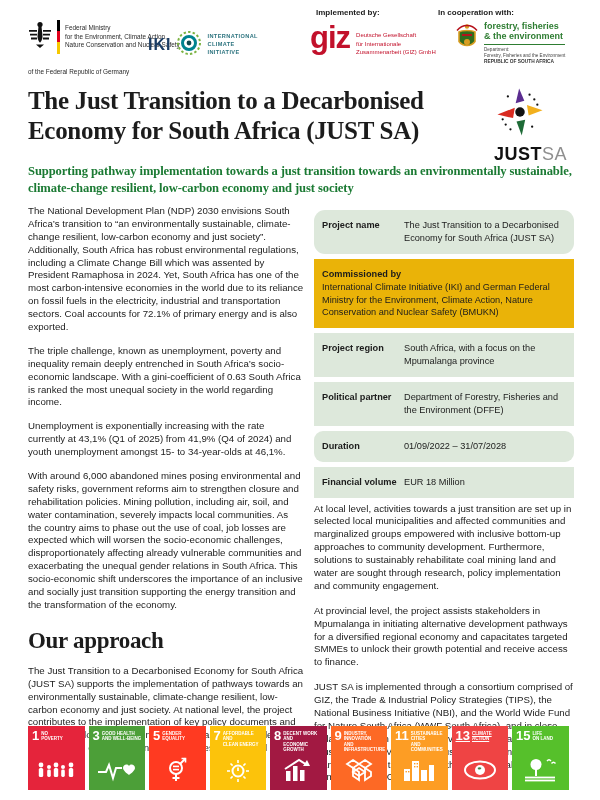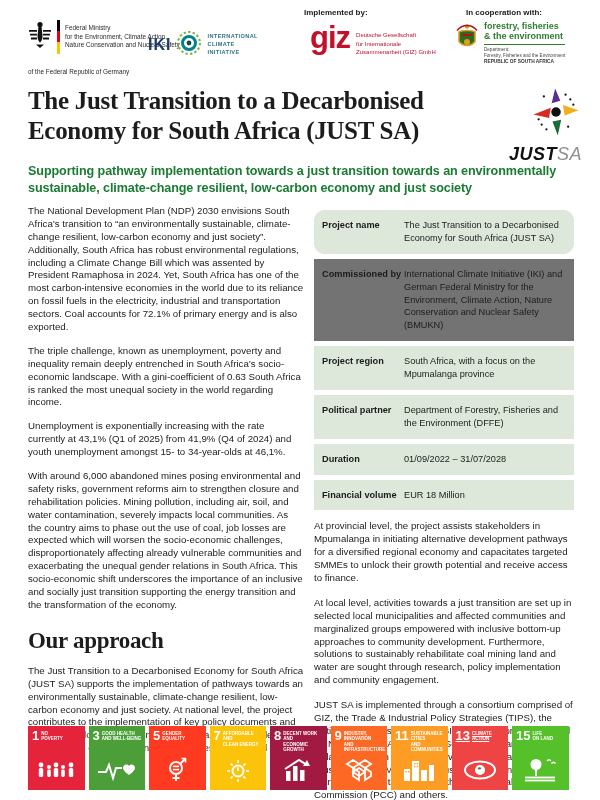--- a/index.html
+++ b/index.html
@@ -6,39 +6,39 @@
   .page{position:relative;width:600px;height:800px;background:#fff;overflow:hidden;
         font-family:"Liberation Sans",sans-serif;color:#1c1c1c;}
   
   .ministry{position:absolute;left:28px;top:20px;display:flex;gap:5px;align-items:flex-start;}
   .flag-stripe{width:3px;height:34px;background:linear-gradient(#000 0 33%,#e1001a 33% 66%,#f6c800 66% 100%);}
   .ministry-text{font-size:6.4px;line-height:1.35;color:#2b2b2b;padding-top:4px;}
   .ministry-sub{position:absolute;left:28px;top:68px;font-size:6.4px;color:#2b2b2b;}
   .iki{position:absolute;left:148px;top:30px;display:flex;align-items:center;gap:5px;}
   .iki-abbr{font-size:16px;font-weight:bold;letter-spacing:1px;}
   .iki-lines{font-size:5.6px;line-height:1.4;font-weight:bold;letter-spacing:.4px;}
-  .impl-label{position:absolute;left:304px;top:8px;font-size:8px;font-weight:bold;}
+  .impl-label{position:absolute;left:316px;top:8px;font-size:8px;font-weight:bold;}
   .giz{position:absolute;left:310px;top:24px;display:flex;gap:6px;}
   .giz-word{font-size:31px;font-weight:bold;line-height:.9;letter-spacing:-1px;}
   .giz-lines{font-size:6px;line-height:1.45;padding-top:7px;}
-  .coop-label{position:absolute;left:466px;top:8px;font-size:8px;font-weight:bold;}
+  .coop-label{position:absolute;left:438px;top:8px;font-size:8px;font-weight:bold;}
   .dffe{position:absolute;left:455px;top:22px;display:flex;gap:5px;}
   .dffe-title{font-size:9px;font-weight:bold;line-height:1.1;}
   .dffe-rule{border-top:1.5px solid #2e7d32;margin:2px 0 2px;}
   .dffe-small{font-size:4.6px;color:#444;line-height:1.35;}
   .dffe-country{font-size:4.8px;font-weight:bold;color:#333;}
   
   .title{position:absolute;left:28px;top:86px;width:470px;font-family:"Liberation Serif",serif;
          font-weight:bold;font-size:25px;line-height:1.18;letter-spacing:-.3px;white-space:pre-line;margin:0;}
-  .justsa{position:absolute;left:494px;top:86px;width:88px;text-align:right;font-style:italic;}
+  .justsa{position:absolute;left:494px;top:86px;width:88px;text-align:left;}
   .justsa-text{font-size:18px;letter-spacing:.5px;margin-top:2px;}
   .justsa-text .just{font-weight:bold;color:#111;}
   .justsa-text .sa{font-weight:normal;}
   .subtitle{position:absolute;left:28px;top:163px;width:546px;font-size:12.6px;font-weight:bold;
-            line-height:1.32;letter-spacing:-.1px;margin:0;}
+            line-height:1.32;letter-spacing:-.1px;margin:0;font-family:Liberation Serif, serif;}
   
   .col-left{position:absolute;left:28px;top:205px;width:276px;}
   .col-left h2{font-family:"Liberation Serif",serif;font-size:23px;margin:0 0 10px;letter-spacing:-.3px;}
   .col-left h2.approach{margin-top:16px;margin-bottom:11px;}
   .body-p{font-size:9.7px;line-height:1.33;margin:0 0 11px;}
   .col-right{position:absolute;left:314px;top:210px;width:260px;}
   .trow{display:flex;padding:9px 8px;margin-bottom:5px;}
   .tlabel{width:82px;flex-shrink:0;font-size:9.2px;font-weight:bold;line-height:1.4;}
   .tvalue{flex:1;font-size:9.2px;line-height:1.4;}
   .col-right .body-p{margin:0 0 12px;}
@@ -163,42 +163,42 @@
     <p class="body-p">With around 6,000 abandoned mines posing environmental and safety risks, government reforms aim to strengthen closure and rehabilitation policies. Mining pollution, including air, soil, and water contamination, severely impacts local communities. As the country aims to phase out the use of coal, job losses are expected which will worsen the socio-economic challenges, disproportionately affecting already vulnerable communities and exacerbating the unequal gender relations in South Africa. This socio-economic shift underscores the importance of an inclusive and socially just transition supporting the energy transition and the transformation of the economy.</p>
     <h2 class="approach">Our approach</h2>
     <p class="body-p">The Just Transition to a Decarbonised Economy for South Africa (JUST SA) supports the implementation of pathways towards an environmentally sustainable, climate-change resilient, low-carbon economy and just society.  At national level, the project contributes to the implementation of key policy documents and facilitates dialogue for and information sharing to multiple stakeholders, ensuring an inclusive and results-oriented process.</p>
   </div>
 
   <div class="col-right">
     <div class="trow" style="background: rgb(221, 232, 219); border-radius: 11px;">
       <div class="tlabel">Project name</div>
       <div class="tvalue">The Just Transition to a Decarbonised Economy for South Africa (JUST SA)</div>
     </div>
-    <div class="trow" style="background: #737373;">
+    <div class="trow" style="background: #eab308; flex-direction: column;">
       <div class="tlabel">Commissioned by</div>
       <div class="tvalue">International Climate Initiative (IKI) and German Federal Ministry for the Environment, Climate Action, Nature Conservation and Nuclear Safety (BMUKN)</div>
     </div>
     <div class="trow" style="background: rgb(221, 232, 219);">
       <div class="tlabel">Project region</div>
       <div class="tvalue">South Africa, with a focus on the Mpumalanga province</div>
     </div>
     <div class="trow" style="background: rgb(221, 232, 219);">
       <div class="tlabel">Political partner</div>
       <div class="tvalue">Department of Forestry, Fisheries and the Environment (DFFE)</div>
     </div>
-    <div class="trow" style="background: rgb(221, 232, 219);">
+    <div class="trow" style="background: rgb(221, 232, 219); border-radius: 9px;">
       <div class="tlabel">Duration</div>
       <div class="tvalue">01/09/2022 – 31/07/2028</div>
     </div>
     <div class="trow" style="background: rgb(221, 232, 219);">
       <div class="tlabel">Financial volume</div>
       <div class="tvalue">EUR 18 Million</div>
     </div>
+    <p class="body-p">At local level, activities towards a just transition are set up in selected local municipalities and affected communities and marginalized groups empowered with inclusive bottom-up approaches to community development.  Furthermore, solutions to sustainably rehabilitate coal mining land and water are sought through research, policy implementation and community engagement.</p>
     <p class="body-p first-p">At provincial level, the project assists stakeholders in Mpumalanga in initiating alternative development pathways for a diversified regional economy and capacitates targeted SMMEs to unlock their growth potential and receive access to finance.</p>
-    <p class="body-p">At local level, activities towards a just transition are set up in selected local municipalities and affected communities and marginalized groups empowered with inclusive bottom-up approaches to community development.  Furthermore, solutions to sustainably rehabilitate coal mining land and water are sought through research, policy implementation and community engagement.</p>
     <p class="body-p">JUST SA is implemented through a consortium comprised of GIZ, the Trade &amp; Industrial Policy Strategies (TIPS), the National Business Initiative (NBI), and the World Wide Fund for Nature South Africa (WWF South Africa), and in close collaboration with Indalo Inclusive, the Mpumalanga Green Cluster Agency (MGCA), the Just Energy Transition Project Management Unit (JET PMU), the Presidential Climate Commission (PCC) and others.</p>
   </div>
 
   <div class="sdgs">
 
     <div class="sdg" style="background: rgb(229, 36, 59);">
       <div class="sdg-head">
           <span class="sdg-num">1</span>
           <span class="sdg-label">NO
 POVERTY</span>

